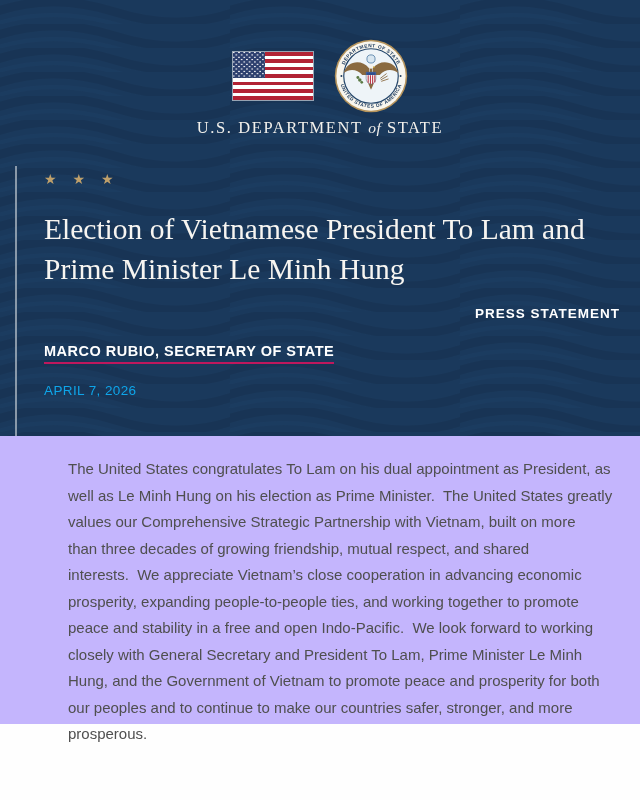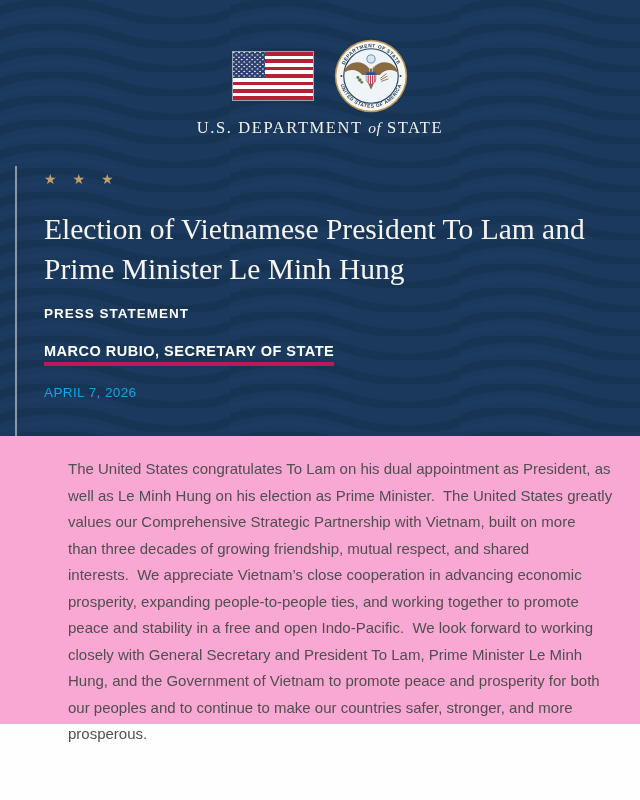--- a/index.html
+++ b/index.html
@@ -62,39 +62,39 @@
   .title{
     margin:22px 0 0 0;
     color:#f7f5f1;
     font-family:"Liberation Serif",serif;
     font-weight:400;
     font-size:29.5px;line-height:40px;
     white-space:pre-line;
   }
   .kicker{
     margin-top:17px;
-    color:#ffffff;font-size:13.5px;font-weight:bold;letter-spacing:1px;
+    color:#ffffff;font-size:13.5px;font-weight:bold;letter-spacing:1px;text-align:right;
   }
   .author-row{margin-top:21px;}
   .author{
     display:inline-block;
     color:#ffffff;font-size:14.5px;font-weight:bold;letter-spacing:0.5px;
     text-decoration:none;
-    border-bottom:4px solid #be185d;
+    border-bottom:2px solid #be185d;
     padding-bottom:3px;
     cursor:pointer;
   }
   .date{
     margin-top:19px;
     color:#0ea5e9;font-size:13.5px;letter-spacing:0.4px;
   }
 
   
   .panel{
-    background:#f9a8d4;
+    background:#c4b5fd;
     height:288px;
     padding:20px 0 0 68px;
     box-sizing:border-box;
   }
   .statement{
     margin:0;
     font-size:15px;
     line-height:26.5px;
     color:#4f4f4f;
     white-space:pre;

